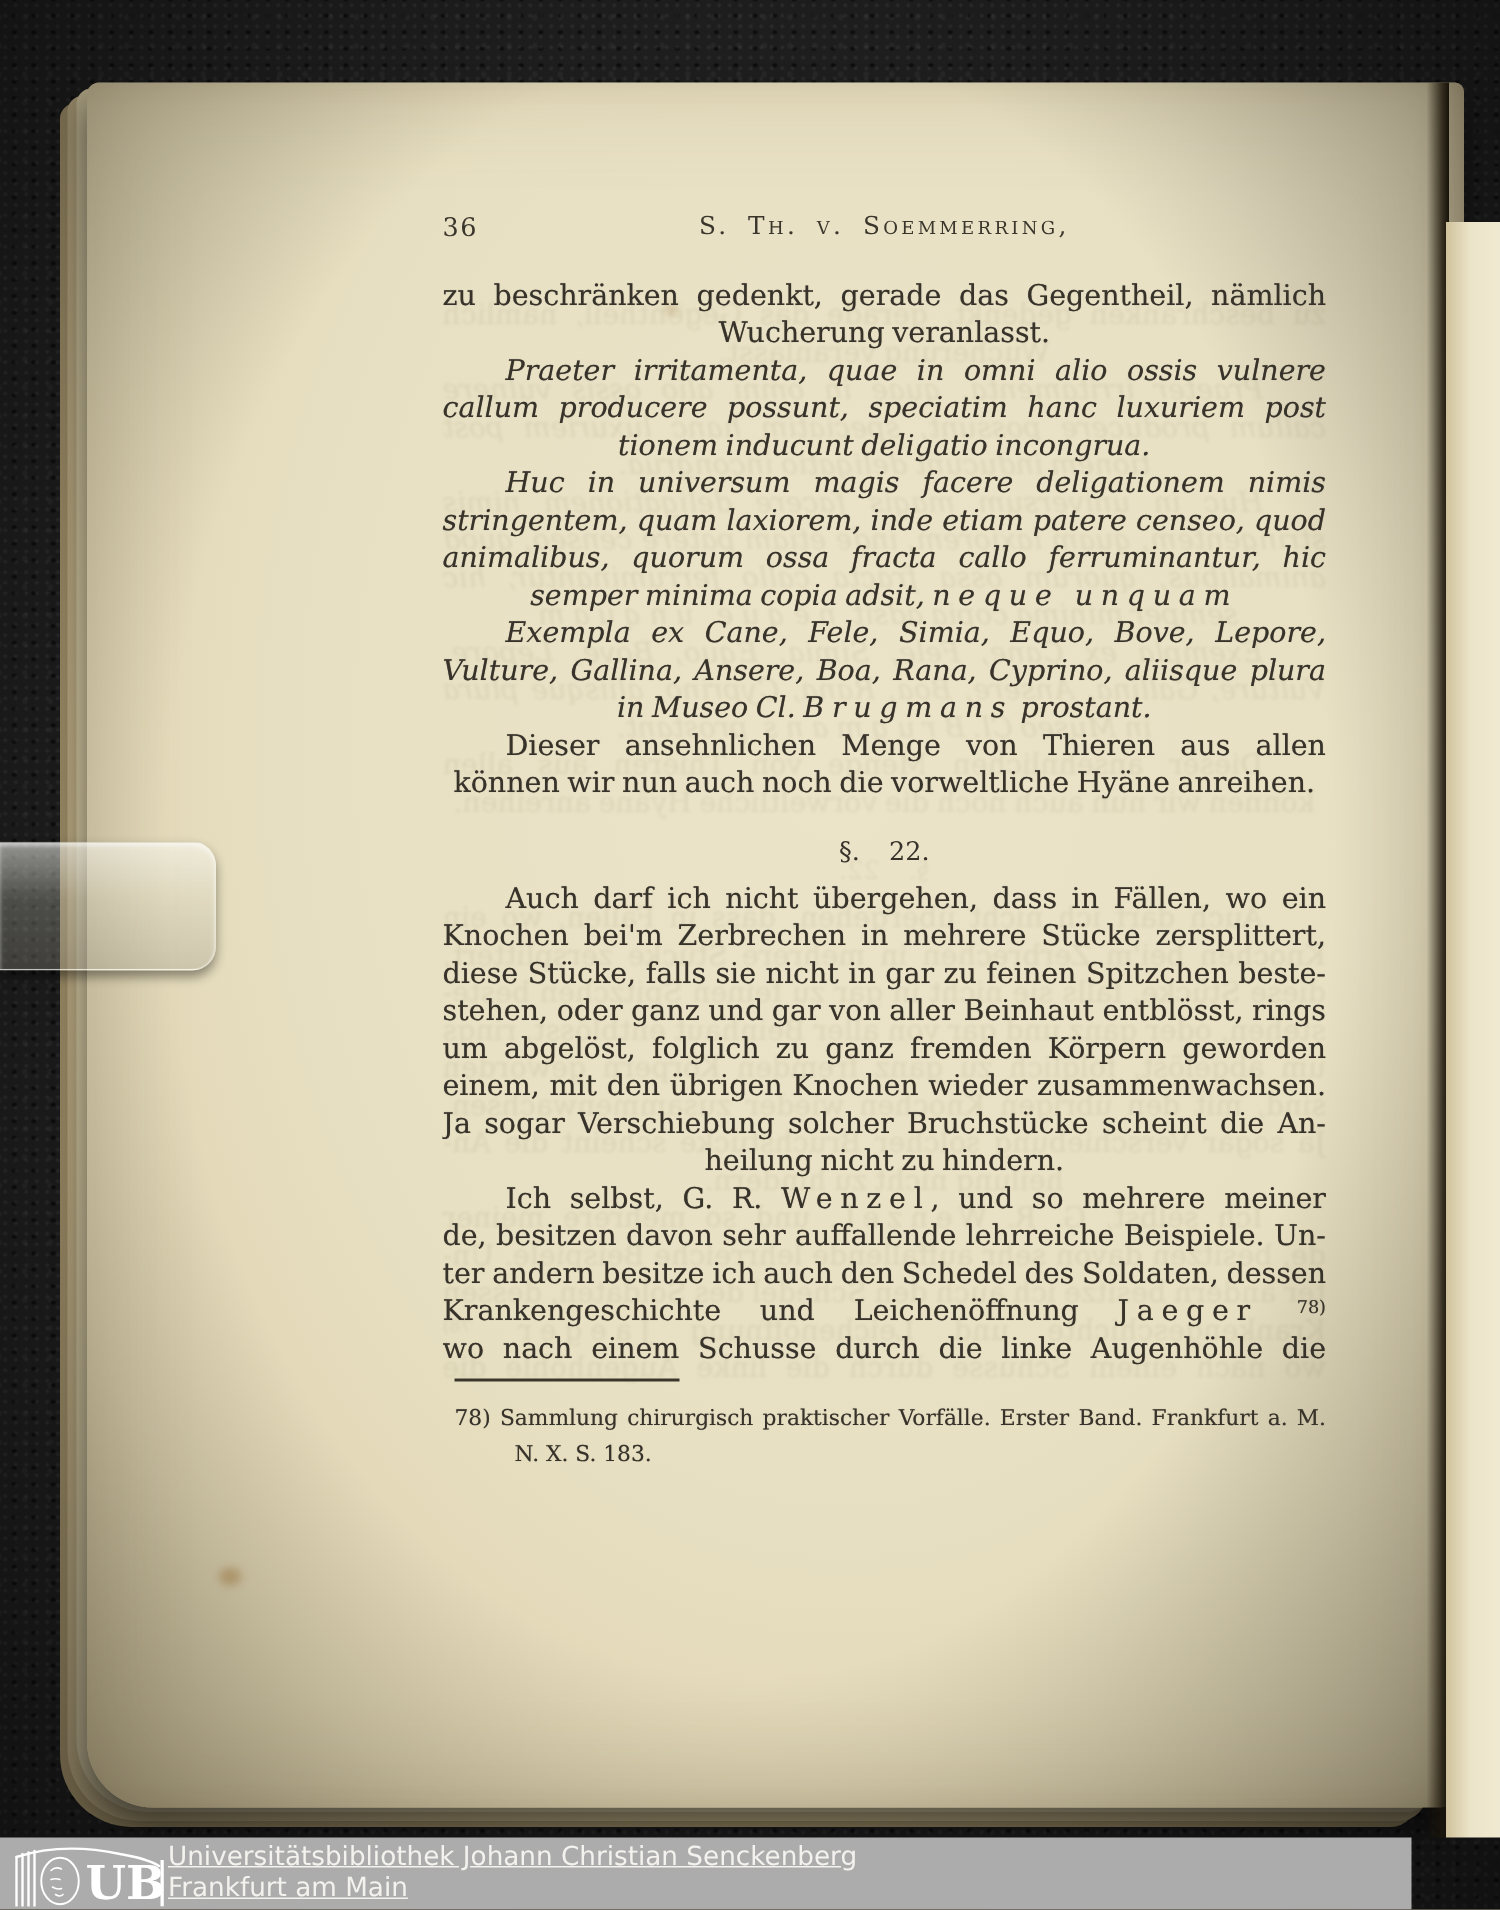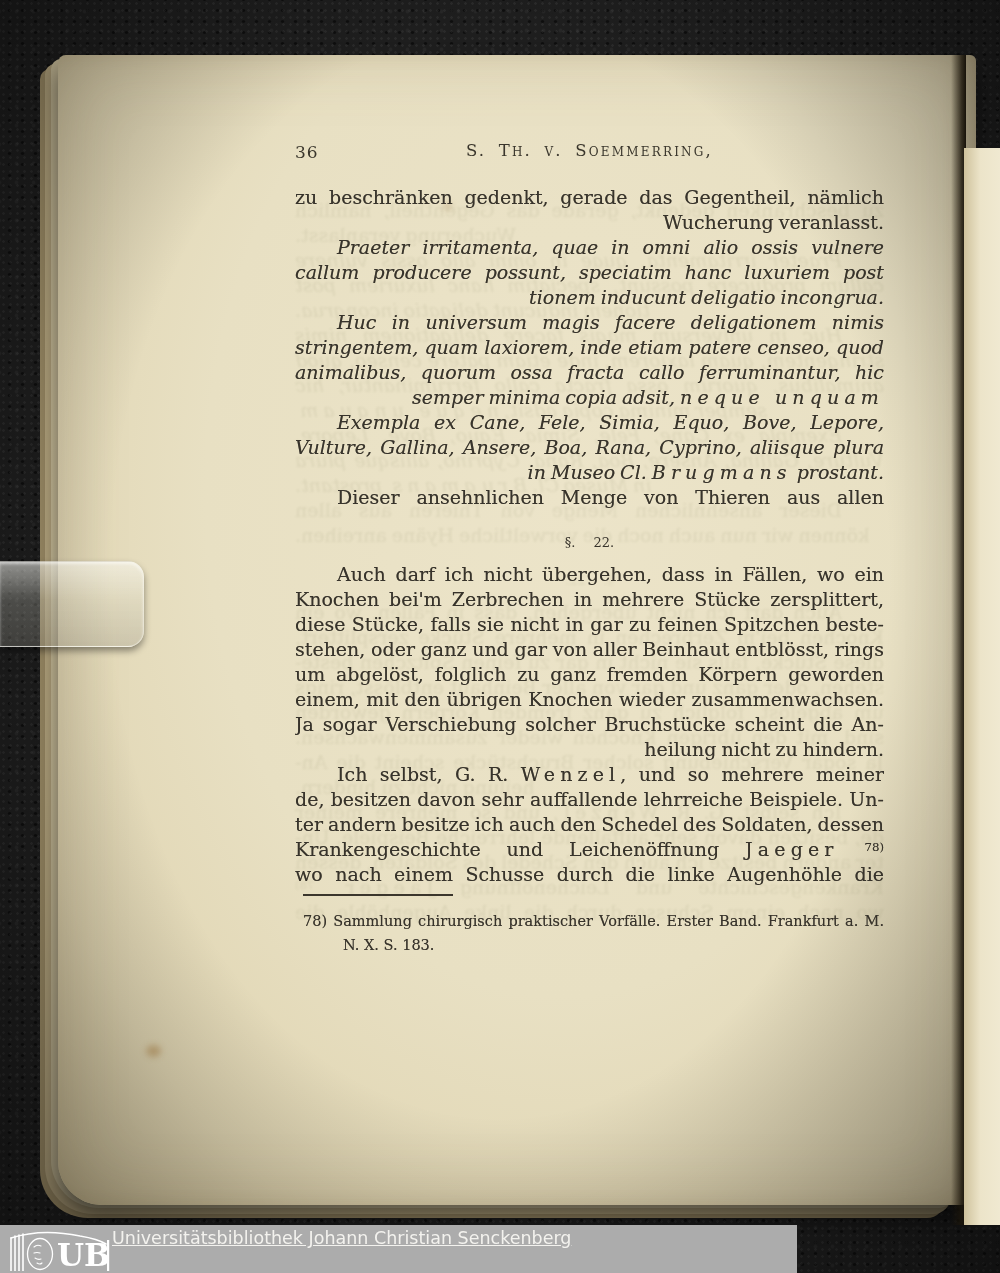--- a/index.html
+++ b/index.html
@@ -51,38 +51,38 @@
     border:1px solid rgba(252,252,248,.45);border-left:none;
     box-shadow:0 4px 7px rgba(0,0,0,.4), inset 0 2px 3px rgba(255,255,255,.5);}
 
   
   .pagehead{position:absolute;left:237px;top:86px;width:589px;height:24px;color:#3a362c;}
   .pnum{position:absolute;left:0;top:1px;font-size:17px;letter-spacing:1px;}
   .rhead{position:absolute;left:0;right:0;text-align:center;font-variant:small-caps;font-size:16.5px;letter-spacing:2.2px;word-spacing:5px;}
 
   .textcol{position:absolute;left:237px;top:130px;width:589px;color:#37332b;z-index:4;}
   .line{height:25px;line-height:25px;font-size:19px;word-spacing:-1px;overflow:hidden;
-    text-align:right;text-shadow:0 0 .5px rgba(55,50,40,.55);}
+    text-align:center;text-shadow:0 0 .5px rgba(55,50,40,.55);}
   .line.just{text-align:justify;text-align-last:justify;}
   .line.it{font-style:italic;}
   .line.ind{padding-left:42px;}
   .sp{letter-spacing:.27em;}
   .sup{font-size:.62em;position:relative;top:-.45em;letter-spacing:0;}
-  .heading{height:26px;line-height:26px;margin:20px 0 6px 0;text-align:center;font-size:13px;word-spacing:14px;}
+  .heading{height:26px;line-height:26px;margin:20px 0 6px 0;text-align:center;font-size:17px;word-spacing:14px;}
   .fnrule{width:150px;border-top:2px solid #3b362c;margin:7px 0 13px 8px;}
   .fn .line{font-size:14.5px;height:24px;line-height:24px;word-spacing:0;}
   .fn .line.fnfirst{padding-left:8px;}
   .fn .line.ind2{padding-left:48px;text-align:center;text-align-last:left;}
 
   
   .ghost{position:absolute;left:237px;top:143px;width:589px;z-index:3;
     transform:scaleX(-1);opacity:.085;filter:blur(1.1px);color:#5d6038;pointer-events:none;}
 
   
-  .bar{position:absolute;left:0;top:1225px;width:797px;height:48px;background:#acacac;z-index:40;
+  .bar{position:absolute;left:0;top:1225px;width:941px;height:48px;background:#acacac;z-index:40;
     display:flex;align-items:center;}
   .logo{position:absolute;left:8px;top:2px;}
   .bartext{position:absolute;left:112px;top:3px;
     font-family:"DejaVu Sans","Liberation Sans",sans-serif;color:#f3f2ee;font-size:17.5px;line-height:21px;text-decoration:underline;}
 </style>
 </head>
 <body>
 
 <div class="cover"></div>
 
@@ -142,20 +142,21 @@
         <div class="line it just"><span>callum producere possunt, speciatim hanc luxuriem post amputa-</span></div>
         <div class="line it"><span>tionem inducunt deligatio incongrua.</span></div>
         <div class="line it ind just"><span>Huc in universum magis facere deligationem nimis partes con-</span></div>
         <div class="line it just"><span>stringentem, quam laxiorem, inde etiam patere censeo, quod in</span></div>
         <div class="line it just"><span>animalibus, quorum ossa fracta callo ferruminantur, hic callus</span></div>
         <div class="line it"><span>semper minima copia adsit, </span><span class="sp">neque unquam luxuriet.</span></div>
         <div class="line it ind just"><span>Exempla ex Cane, Fele, Simia, Equo, Bove, Lepore,</span></div>
         <div class="line it just"><span>Vulture, Gallina, Ansere, Boa, Rana, Cyprino, aliisque plura</span></div>
         <div class="line it"><span>in Museo Cl. </span><span class="sp">Brugmans</span><span> prostant.</span></div>
         <div class="line ind just"><span>Dieser ansehnlichen Menge von Thieren aus allen Classen</span></div>
+        <div class="line"><span>können wir nun auch noch die vorweltliche Hyäne anreihen.</span></div>
       </div>
     <div class="heading">§.  22.</div>
     <div>
         <div class="line ind just"><span>Auch darf ich nicht übergehen, dass in Fällen, wo ein</span></div>
         <div class="line just"><span>Knochen bei'm Zerbrechen in mehrere Stücke zersplittert,</span></div>
         <div class="line just"><span>diese Stücke, falls sie nicht in gar zu feinen Spitzchen beste-</span></div>
         <div class="line just"><span>stehen, oder ganz und gar von aller Beinhaut entblösst, rings</span></div>
         <div class="line just"><span>um abgelöst, folglich zu ganz fremden Körpern geworden</span></div>
         <div class="line just"><span>einem, mit den übrigen Knochen wieder zusammenwachsen.</span></div>
         <div class="line just"><span>Ja sogar Verschiebung solcher Bruchstücke scheint die An-</span></div>
@@ -190,14 +191,15 @@
         <path d="M3 11 Q34 1 72 9 Q90 12 98 17"></path>
         <ellipse cx="32" cy="27" rx="12.5" ry="15.5" stroke-width="1.3"></ellipse>
         <path d="M26 20 q3 -3 7 -1 M26 26 q3 -1 6 0 M27 31 q3 2 6 1 M29 36 q3 2 5 0" stroke-width="1.1"></path>
       </g>
       <text x="49" y="39" font-size="31" font-weight="bold" fill="#ffffff" font-family="'DejaVu Serif','Liberation Serif',serif">UB</text>
       <rect x="99" y="13" width="2.2" height="31" fill="#ffffff"></rect>
     </svg>
   </div>
   <div class="bartext">
     <div>Universitätsbibliothek Johann Christian Senckenberg</div>
+    <div>Frankfurt am Main</div>
   </div>
 </div>
 
 </body></html>

